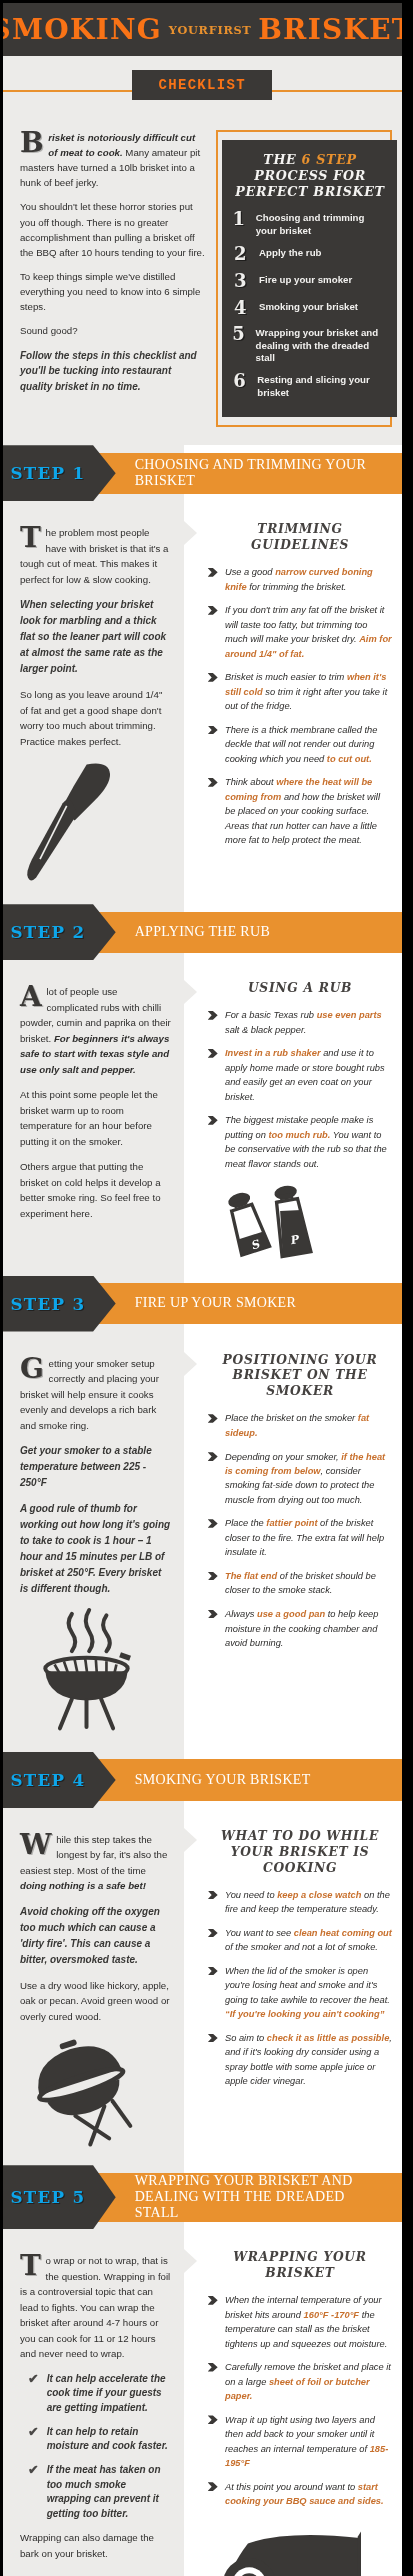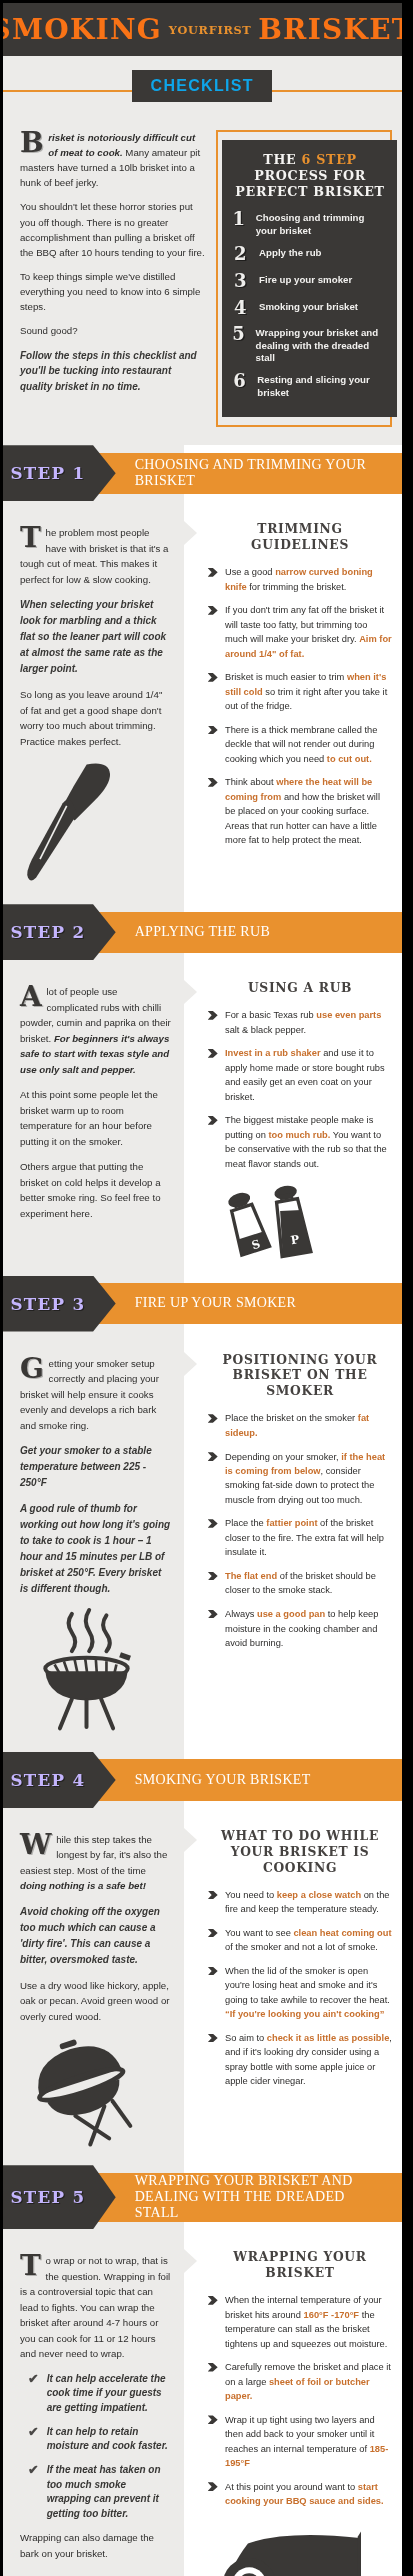--- a/index.html
+++ b/index.html
@@ -14,52 +14,52 @@
   
   .title-bar{background:var(--dark);height:53px;display:flex;align-items:center;justify-content:center;gap:6.7px;}
   .t-main{font-family:"DejaVu Serif","Liberation Serif",serif;font-weight:bold;color:#f97316;font-size:28px;letter-spacing:1.3px;}
   .t-mid{display:flex;flex-direction:row;line-height:1;margin-top:2.7px;}
   .t-mid span{font-family:"DejaVu Serif",serif;font-weight:bold;color:var(--orange);font-size:11.3px;letter-spacing:0.7px;}
 
   
   .intro{background:var(--light);padding:14.7px 0 18.7px 0;}
   .checklist-row{position:relative;height:41px;margin-bottom:18.7px;}
   .checklist-line{position:absolute;left:0;right:0;top:19.3px;height:2.7px;background:var(--orange);}
-  .checklist-badge{position:relative;width:140px;margin:0 auto;background:var(--dark);color:#0ea5e9;
-    font-family:Liberation Sans, sans-serif;font-weight:bold;font-size:16px;letter-spacing:1.3px;text-align:center;
+  .checklist-badge{position:relative;width:140px;margin:0 auto;background:var(--dark);color:#f97316;
+    font-family:Liberation Mono, monospace;font-weight:bold;font-size:14px;letter-spacing:1.3px;text-align:center;
     padding:6.7px 0;}
   .intro-cols{display:flex;padding:0 9.3px 0 17.3px;gap:10.7px;}
   .intro-left{width:185px;font-size:9.7px;line-height:1.55;}
   .intro-left .p{margin-bottom:9.3px;}
 
   .process-box{flex:1;border:2px solid var(--orange);align-self:flex-start;}
   .process-inner{background:var(--dark);margin:8px -6.7px 8px 4px;padding:12px 9.3px 9.3px 10.7px;color:#fff;position:relative;}
   .process-title{font-family:"DejaVu Serif",serif;font-weight:bold;font-size:12.7px;letter-spacing:0.7px;
-    text-align:center;line-height:1.25;margin-bottom:10.7px;color:#F5F4F2;}
+    text-align:center;line-height:1.25;margin-bottom:10.7px;color:#F5F4F2;font-style:italic;}
   .process-title .hl{color:var(--orange);}
   .proc-item{display:flex;gap:10.7px;margin-bottom:8.7px;align-items:flex-start;}
   .proc-num{font-family:"DejaVu Serif",serif;font-weight:bold;font-size:18px;color:#EFEEEC;width:16px;text-align:center;
     text-shadow:1.3px 1.3px 0 rgba(0,0,0,.45);line-height:1;}
   .proc-label{font-weight:bold;font-size:9.7px;line-height:1.25;padding-top:2px;color:#F2F1EF;}
 
   
   .banner{position:relative;height:56px;}
   .banner.tall{height:64px;}
   .banner-bar{position:absolute;left:80px;right:0;top:7.3px;bottom:7.3px;background:var(--orange);
     display:flex;align-items:center;padding:0 9.3px 0 52px;}
   .banner-title{font-family:"Liberation Serif",serif;color:#fff;font-size:14px;letter-spacing:0.3px;line-height:1.15;}
   .banner-tag{position:absolute;left:0;top:0;bottom:0;width:113px;background:var(--dark);
     clip-path:polygon(0 0,80% 0,100% 50%,80% 100%,0 100%);display:flex;align-items:center;}
   .banner-tag span{width:80%;text-align:center;font-family:"DejaVu Serif",serif;font-weight:bold;
-    color:#c4b5fd;font-size:16.7px;letter-spacing:1.3px;text-shadow:1.3px 1.3px 0 rgba(0,0,0,.4);}
+    color:#0ea5e9;font-size:16.7px;letter-spacing:1.3px;text-shadow:1.3px 1.3px 0 rgba(0,0,0,.4);}
 
   
   .content-row{display:flex;align-items:stretch;background:#fff;}
   .col-left{width:181px;background:var(--light);padding:24px 12px 13.3px 17.3px;font-size:9.7px;line-height:1.6;}
-  .col-right{flex:1;position:relative;padding:17.3px 9.3px 13.3px 24px;background:#fff;}
+  .col-right{flex:1;position:relative;padding:17.3px 9.3px 13.3px 24px;background:#fff;font-style:italic;}
   .col-right::before{content:"";position:absolute;left:0;top:20px;width:0;height:0;
     border-left:13.3px solid var(--light);border-top:12.7px solid transparent;border-bottom:12.7px solid transparent;}
   .r-heading{font-family:"DejaVu Serif",serif;font-weight:bold;color:#454240;font-size:12.3px;
     letter-spacing:0.7px;text-align:center;line-height:1.3;margin:2.7px 0 12px 0;}
   .p{margin-bottom:10px;}
   .p.em{font-weight:bold;font-style:italic;font-size:10px;color:#383735;}
   .seg-em{font-weight:bold;font-style:italic;}
   .dropcap{float:left;font-family:"DejaVu Serif",serif;font-weight:bold;font-size:28px;line-height:.82;
     color:var(--dark);margin:2px 4.7px 0 0;text-shadow:1.3px 1.3px 0 rgba(0,0,0,.25);}
   .bullets{list-style:none;}

